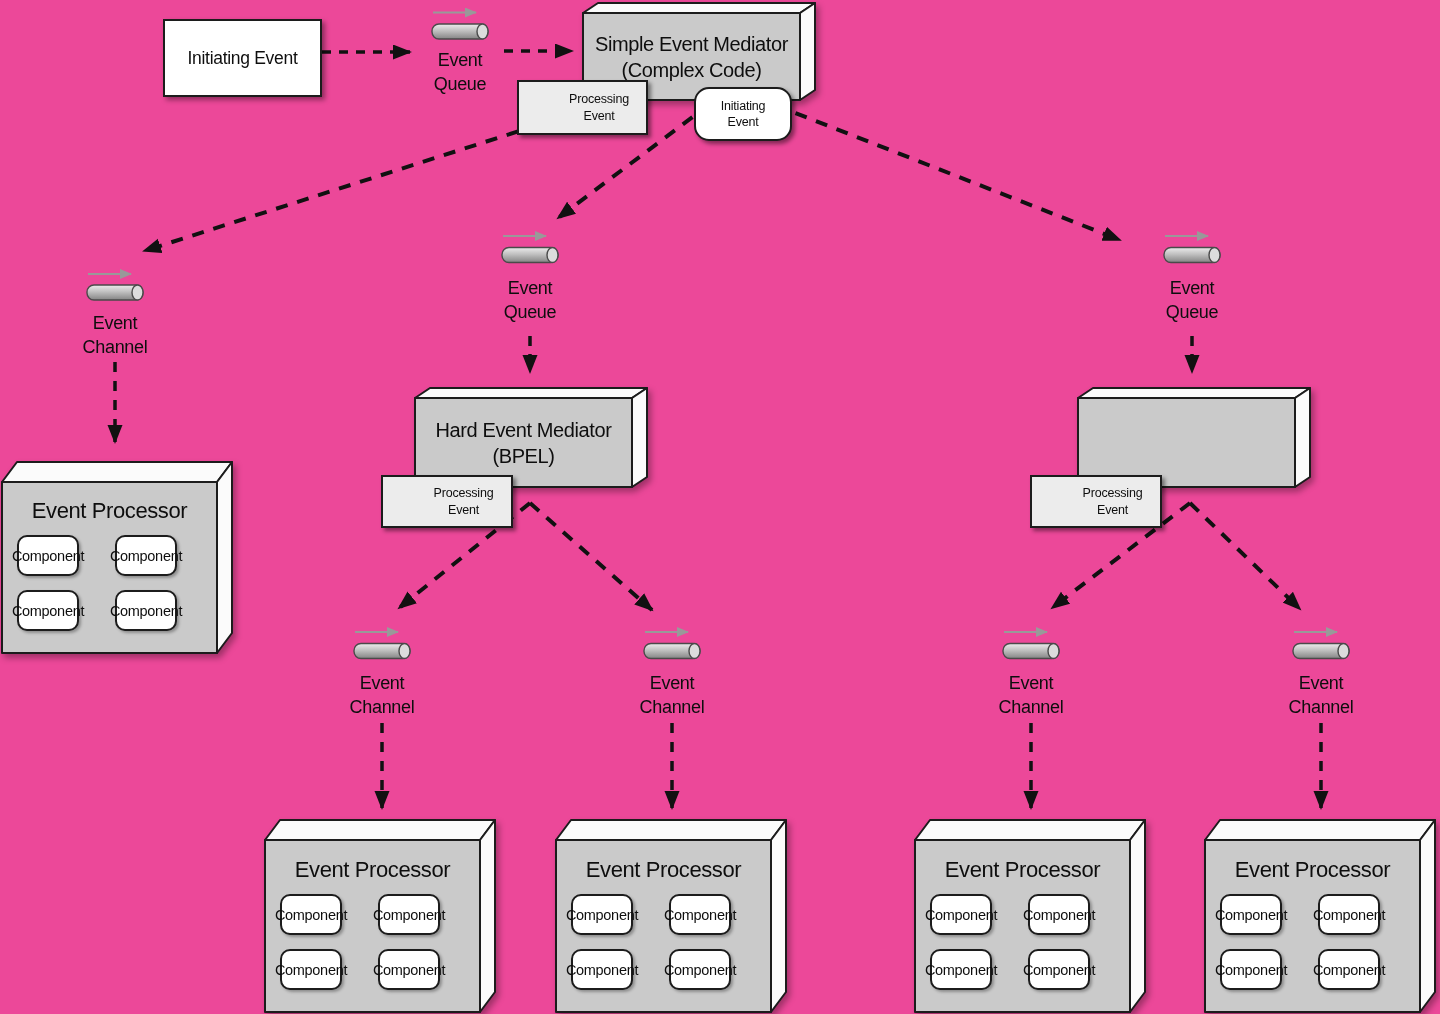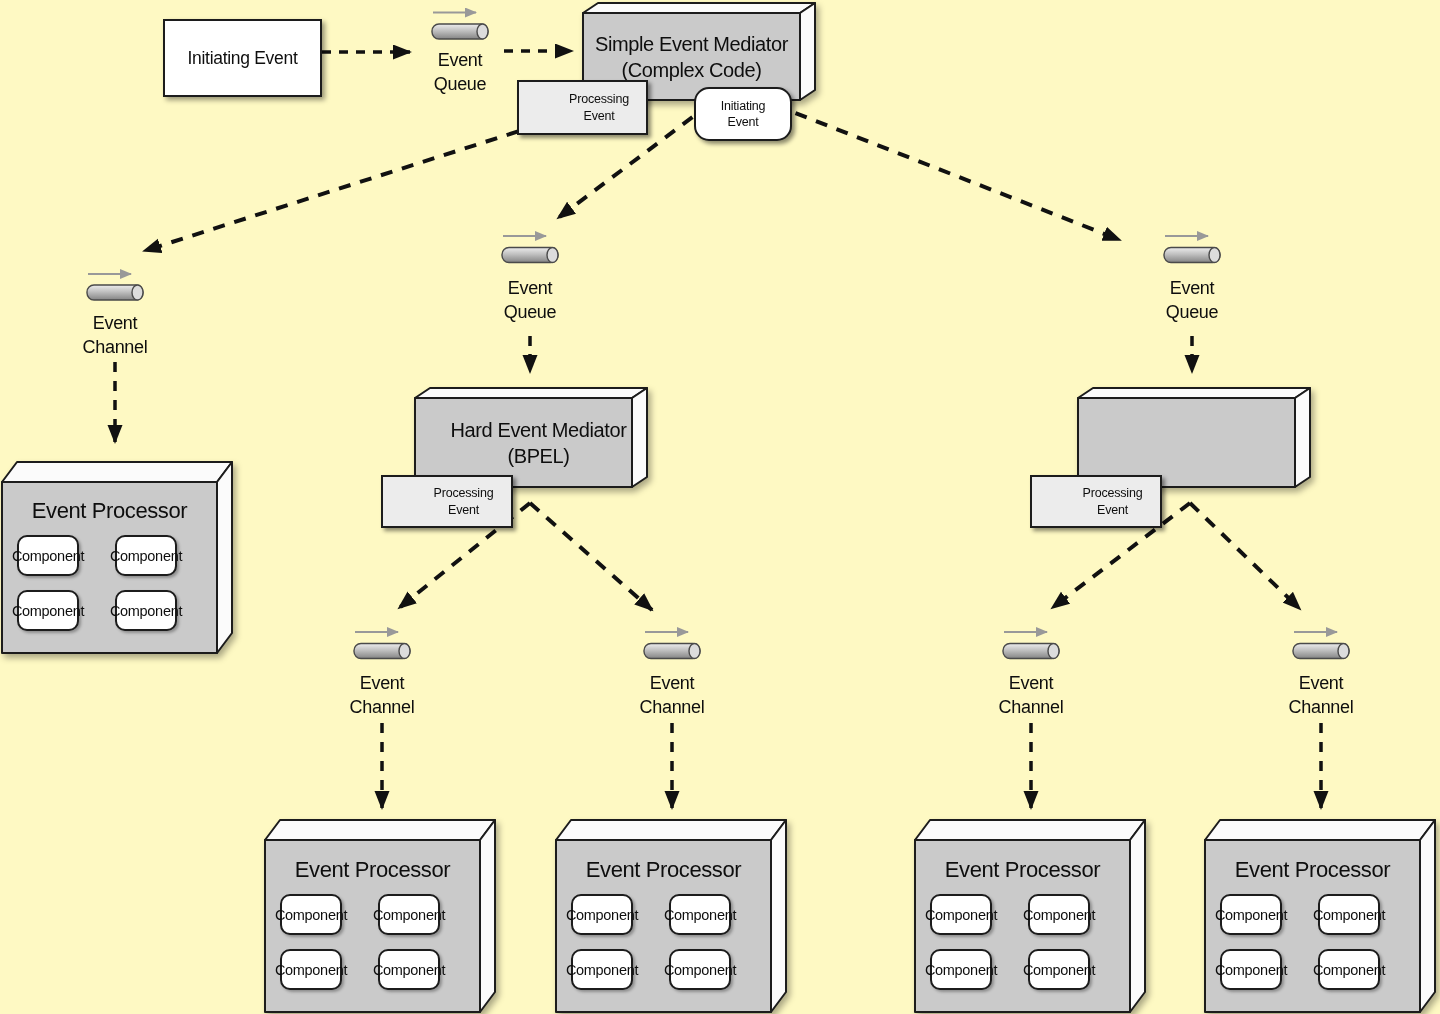--- a/index.html
+++ b/index.html
@@ -1,17 +1,17 @@
 <!DOCTYPE html>
 <html><head>
 <meta charset="utf-8">
 <style>
   html,body{margin:0;padding:0;background:#fff;}
   #stage{
-    position:relative;width:1440px;height:1014px;background:#fef9c3;overflow:hidden;
+    position:relative;width:1440px;height:1014px;background:#ec4899;overflow:hidden;
     font-family:"Liberation Sans","DejaVu Sans",sans-serif;color:#0e0e0e;
   }
   #diagram-svg{position:absolute;left:0;top:0;}
   .box3d{filter:drop-shadow(3px 4px 3px rgba(0,0,0,0.32));}
   .tagbox{
     position:absolute;display:flex;flex-direction:column;align-items:center;justify-content:center;
     border:2px solid #1c1c1c;box-shadow:3px 3px 4px rgba(0,0,0,0.45);
     font-size:12.5px;line-height:16.5px;text-align:center;letter-spacing:-0.2px;
   }
   .tag-gray{background:#ececec;padding-left:33px;}
@@ -168,21 +168,21 @@
   </svg>
 
   <div class="bigbox" style="left:163px;top:19px;width:155px;height:74px;">
     <span>Initiating Event</span>
   </div>
 
   <div class="mediator-text" style="left:583px;top:13px;width:217px;height:87px;">
     <div>Simple Event Mediator</div>
     <div>(Complex Code)</div>
   </div>
-  <div class="mediator-text" style="left:430px;top:398px;width:217px;height:89px;">
+  <div class="mediator-text" style="left:415px;top:398px;width:217px;height:89px;">
     <div>Hard Event Mediator</div>
     <div>(BPEL)</div>
   </div>
 
   <div class="tagbox tag-gray" style="left:517px;top:80px;width:94px;height:51px;">
     <div>Processing</div>
     <div>Event</div>
   </div>
   <div class="tagbox tag-white" style="left:694px;top:87px;width:94px;height:50px;">
     <div>Initiating</div>

